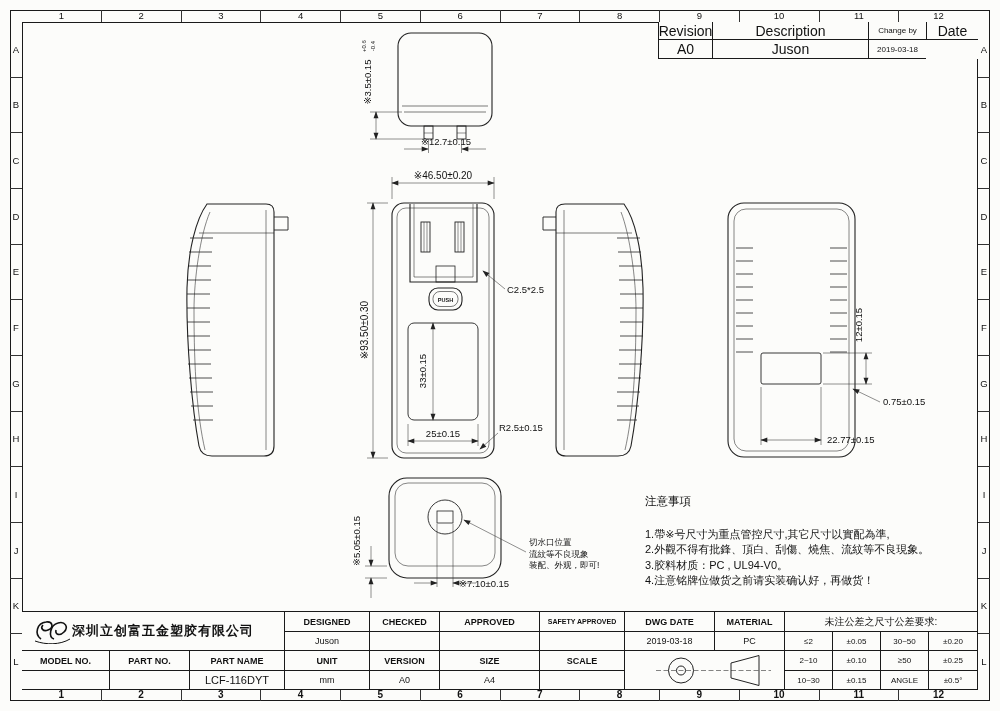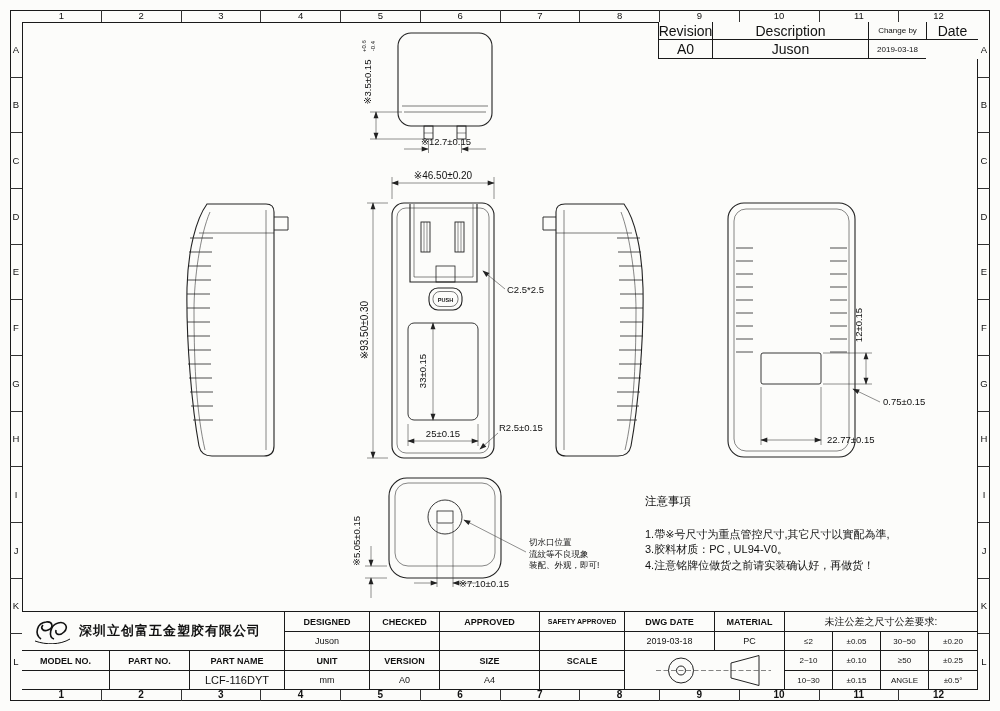--- a/index.html
+++ b/index.html
@@ -20,21 +20,21 @@
   .rev{position:absolute;left:658px;top:22px;width:320px;height:37px;display:grid;grid-template-columns:54px 156px 58px 52px;grid-template-rows:18px 19px;z-index:2;background:#fcfcfa}
   .rev>div{border-left:1px solid #1a1a1a;border-bottom:1px solid #1a1a1a;display:flex;align-items:center;justify-content:center;font-size:14px;overflow:hidden}
   .small{font-size:8px !important}
   .draw{position:absolute;left:0;top:0;z-index:1}
   .notes{position:absolute;left:645px;top:494px;width:332px;font-size:11px;line-height:15.5px;z-index:2}
   .notes .ttl{font-size:11.5px;margin-bottom:17px}
   .wcut{position:absolute;left:529px;top:537px;font-size:8.5px;line-height:11.5px;z-index:2}
   .tblock{position:absolute;left:22px;top:611px;width:956px;height:78px;border-top:1.2px solid #1a1a1a;background:#fcfcfa;z-index:3;font-size:9px}
   .tc{position:absolute;border-right:1px solid #1a1a1a;border-bottom:1px solid #1a1a1a;display:flex;align-items:center;justify-content:center;overflow:hidden}
   .hd{font-weight:600}
-  .company{justify-content:flex-start;padding-left:10px;gap:7px}
+  .company{justify-content:flex-start;padding-left:10px;}
   .cname{font-size:13px;font-weight:600;letter-spacing:1px}
   .tolgrid{position:absolute;left:763px;top:20px;width:193px;height:58px;display:grid;grid-template-columns:48px 48px 48px 49px;grid-template-rows:19px 20px 19px}
   .tg{border-right:1px solid #1a1a1a;border-bottom:1px solid #1a1a1a;display:flex;align-items:center;justify-content:center;font-size:8px}
 </style>
 </head>
 <body>
 
 <div class="sheet">
   <div class="outer"></div>
   <div class="innerb"></div>
@@ -230,20 +230,21 @@
 
   <div class="wcut">
     <div>切水口位置</div>
     <div>流紋等不良現象</div>
     <div>装配、外观，即可!</div>
   </div>
 
   <div class="notes">
     <div class="ttl">注意事項</div>
     <div>1.帶※号尺寸为重点管控尺寸,其它尺寸以實配為準,</div>
+    <div>2.外觀不得有批鋒、頂白、刮傷、燒焦、流紋等不良現象。</div>
     <div>3.胶料材质：PC , UL94-V0。</div>
     <div>4.注意铭牌位做货之前请实装确认好，再做货！</div>
   </div>
 
   <div class="tblock">
     <div class="tc company" style="left:0;top:0;width:263px;height:39px">
       <svg width="40" height="26" viewBox="0 0 40 26">
         <path d="M9 21 C2 16 5 5 14 4 C21 3 22 10 16 12 C11 14 8 10 11 7" fill="none" stroke="#111" stroke-width="1.6"></path>
         <path d="M22 21 C16 19 18 7 26 5 C33 3 37 9 32 14 C28 18 23 17 24 12" fill="none" stroke="#111" stroke-width="1.6"></path>
         <path d="M3 23 C14 27 28 27 38 21" fill="none" stroke="#111" stroke-width="1"></path>

